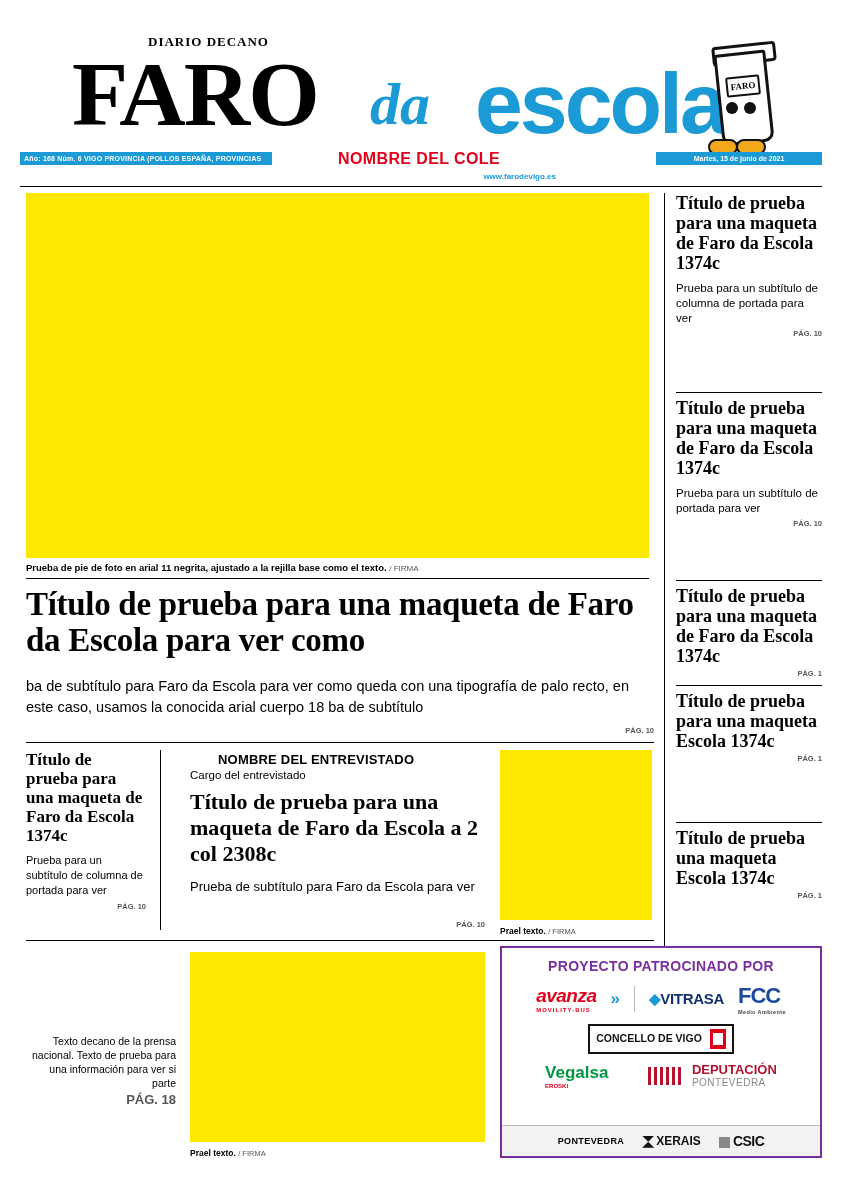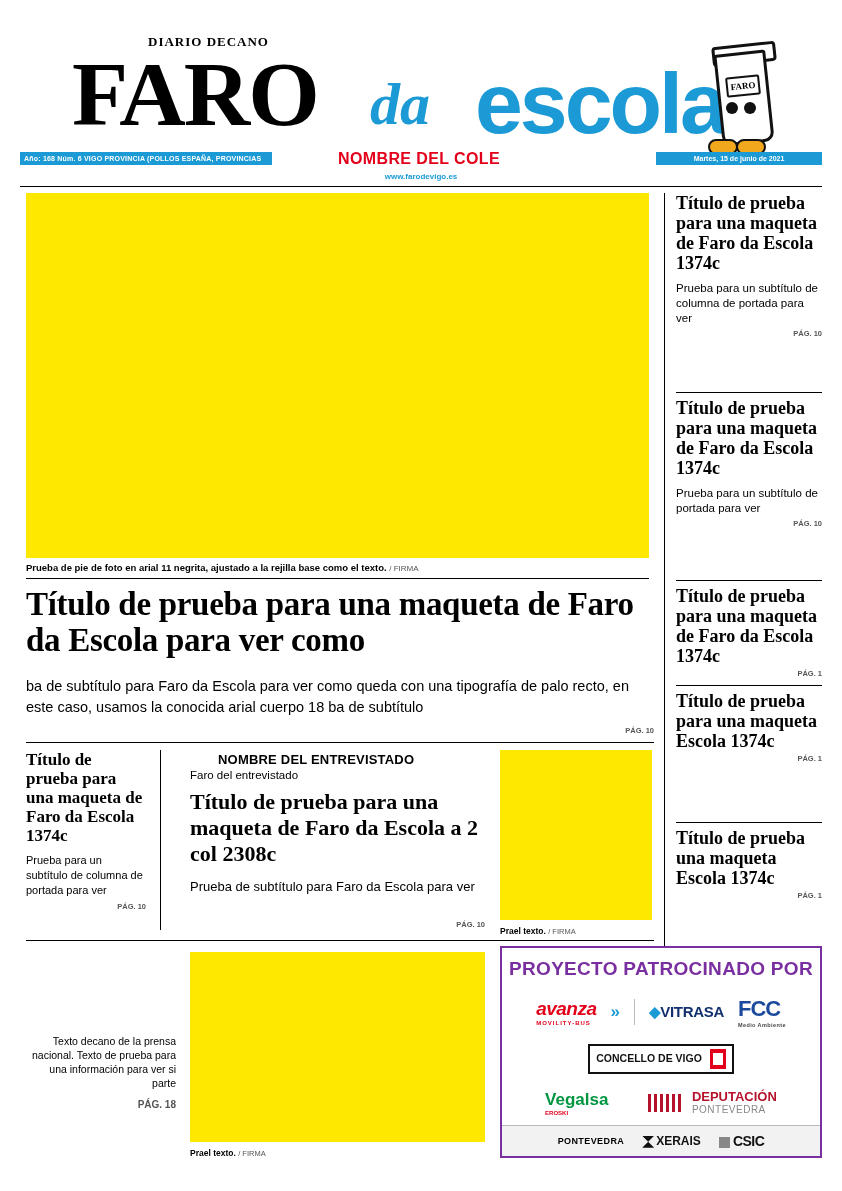--- a/index.html
+++ b/index.html
@@ -19,21 +19,21 @@
   .cup .lid{position:absolute;left:2px;top:4px;width:58px;height:14px;background:#fff;border:3px solid #111;border-radius:4px;transform:rotate(-6deg);}
   .cup .label{position:absolute;left:16px;top:36px;width:30px;height:16px;border:2px solid #111;border-radius:2px;font-family:"Liberation Serif",serif;font-weight:bold;font-size:9px;text-align:center;line-height:16px;transform:rotate(-6deg);}
   .cup .eyeL,.cup .eyeR{position:absolute;top:62px;width:12px;height:12px;border-radius:50%;background:#111;}
   .cup .eyeL{left:16px;} .cup .eyeR{left:34px;}
   .cup .footL,.cup .footR{position:absolute;top:99px;width:26px;height:12px;background:#f2a81d;border:2px solid #111;border-radius:10px;}
   .cup .footL{left:-2px;} .cup .footR{left:26px;}
 
   
   .bar-left{position:absolute;left:20px;top:152px;width:252px;height:13px;background:#1b9ad6;color:#fff;font-size:7px;font-weight:bold;line-height:13px;padding-left:4px;box-sizing:border-box;letter-spacing:.2px;}
   .nombre-cole{position:absolute;left:284px;top:150px;width:270px;text-align:center;color:#e2001a;font-weight:bold;font-size:16px;letter-spacing:.4px;}
-  .web{position:absolute;left:286px;top:172px;width:270px;text-align:center;color:#1b9ad6;font-size:8px;font-weight:bold;}
+  .web{position:absolute;left:286px;top:172px;width:270px;text-align:right;color:#1b9ad6;font-size:8px;font-weight:bold;}
   .bar-right{position:absolute;left:656px;top:152px;width:166px;height:13px;background:#1b9ad6;color:#fff;font-size:7px;font-weight:bold;line-height:13px;text-align:center;}
 
   .rule-top{position:absolute;left:20px;top:186px;width:802px;height:1px;background:#000;}
 
   
   .main-photo{position:absolute;left:26px;top:193px;width:623px;height:365px;background:#ffe800;}
   .photo-caption{position:absolute;left:26px;top:562px;width:623px;font-size:9.5px;font-weight:bold;}
   .photo-caption .firma{font-weight:normal;font-size:8px;color:#555;}
   .rule-cap{position:absolute;left:26px;top:578px;width:623px;height:1px;background:#000;}
 
@@ -61,37 +61,37 @@
   
   .photo-mid{position:absolute;left:500px;top:750px;width:152px;height:170px;background:#ffe800;}
   .photo-mid-cap{position:absolute;left:500px;top:926px;width:152px;font-size:8.5px;font-weight:bold;}
   .photo-mid-cap .firma{font-weight:normal;font-size:7.5px;color:#555;}
   .rule-mid{position:absolute;left:26px;top:940px;width:628px;height:1px;background:#000;}
 
   
   .fotonew{position:absolute;left:26px;top:1024px;width:150px;text-align:right;}
   .fotonew .t{font-family:"Liberation Serif",serif;font-weight:bold;font-size:14.5px;line-height:18px;}
   .fotonew .s{margin-top:10px;font-size:10.5px;line-height:14px;}
-  .fotonew .p{margin-top:9px;font-size:10px;color:#555;font-weight:bold;}
+  .fotonew .p{margin-top:2px;font-size:13px;color:#555;font-weight:bold;}
   .photo-bot{position:absolute;left:190px;top:952px;width:295px;height:190px;background:#ffe800;}
   .photo-bot-cap{position:absolute;left:190px;top:1148px;width:295px;font-size:8.5px;font-weight:bold;}
   .photo-bot-cap .firma{font-weight:normal;font-size:7.5px;color:#555;}
 
   
   .vr-rail{position:absolute;left:664px;top:193px;width:1px;height:940px;background:#000;}
   .rail{position:absolute;left:676px;width:146px;}
   .rail .t{font-family:"Liberation Serif",serif;font-weight:bold;font-size:18px;line-height:20px;}
   .rail .s{margin-top:8px;font-size:11.5px;line-height:15px;}
   .rail .p{margin-top:3px;text-align:right;font-size:7.5px;color:#555;font-weight:bold;}
   .rail-rule{position:absolute;left:676px;width:146px;height:1px;background:#000;}
 
   
   .sponsor{position:absolute;left:500px;top:946px;width:322px;height:212px;border:2px solid #7a2fa0;background:#fff;box-sizing:border-box;}
-  .sponsor .head{text-align:center;color:#7a2fa0;font-weight:bold;font-size:19px;letter-spacing:.3px;padding-top:10px;}
-  .sp-row{display:flex;align-items:center;justify-content:center;gap:14px;margin-top:16px;}
+  .sponsor .head{text-align:center;color:#7a2fa0;font-weight:bold;font-size:14px;letter-spacing:.3px;padding-top:10px;}
+  .sp-row{display:flex;align-items:center;justify-content:center;gap:14px;margin-top:9px;}
   .avanza{color:#e2001a;font-weight:bold;font-size:19px;font-style:italic;letter-spacing:-.5px;}
   .avanza small{display:block;font-size:6px;font-style:normal;letter-spacing:1px;color:#e2001a;}
   .chev{color:#1b9ad6;font-weight:bold;font-size:17px;}
   .divider-v{width:1px;height:26px;background:#bbb;}
   .vitrasa{color:#13306e;font-weight:bold;font-size:15px;letter-spacing:-.3px;}
   .fcc{color:#1b4a9c;font-weight:bold;font-size:22px;letter-spacing:-1px;}
   .fcc small{display:block;font-size:5.5px;letter-spacing:.4px;color:#444;font-weight:bold;}
   .concello{border:2px solid #111;padding:3px 6px;font-weight:bold;font-size:10.5px;line-height:11px;color:#111;}
   .concello-flag{display:inline-block;width:16px;height:20px;background:#e2001a;vertical-align:middle;margin-left:5px;position:relative;}
   .concello-flag:after{content:"";position:absolute;left:3px;top:4px;width:10px;height:12px;background:#fff;}
@@ -149,21 +149,21 @@
 
   <div class="colL">
     <div class="t">Título de prueba para una maqueta de Faro da Escola 1374c</div>
     <div class="s">Prueba para un subtítulo de columna de portada para ver</div>
     <div class="p">PÁG. 10</div>
   </div>
   <div class="vr1"></div>
 
   <div class="intv">
     <div class="name">NOMBRE DEL ENTREVISTADO</div>
-    <div class="cargo">Faro del entrevistado</div>
+    <div class="cargo">Cargo del entrevistado</div>
     <div class="t">Título de prueba para una maqueta de Faro da Escola a 2 col 2308c</div>
     <div class="s">Prueba de subtítulo para Faro da Escola para ver</div>
     <div class="p">PÁG. 10</div>
   </div>
 
   <div class="photo-mid"></div>
   <div class="photo-mid-cap">
     <span>Prael texto.</span>
     <span class="firma">/ FIRMA</span>
   </div>

